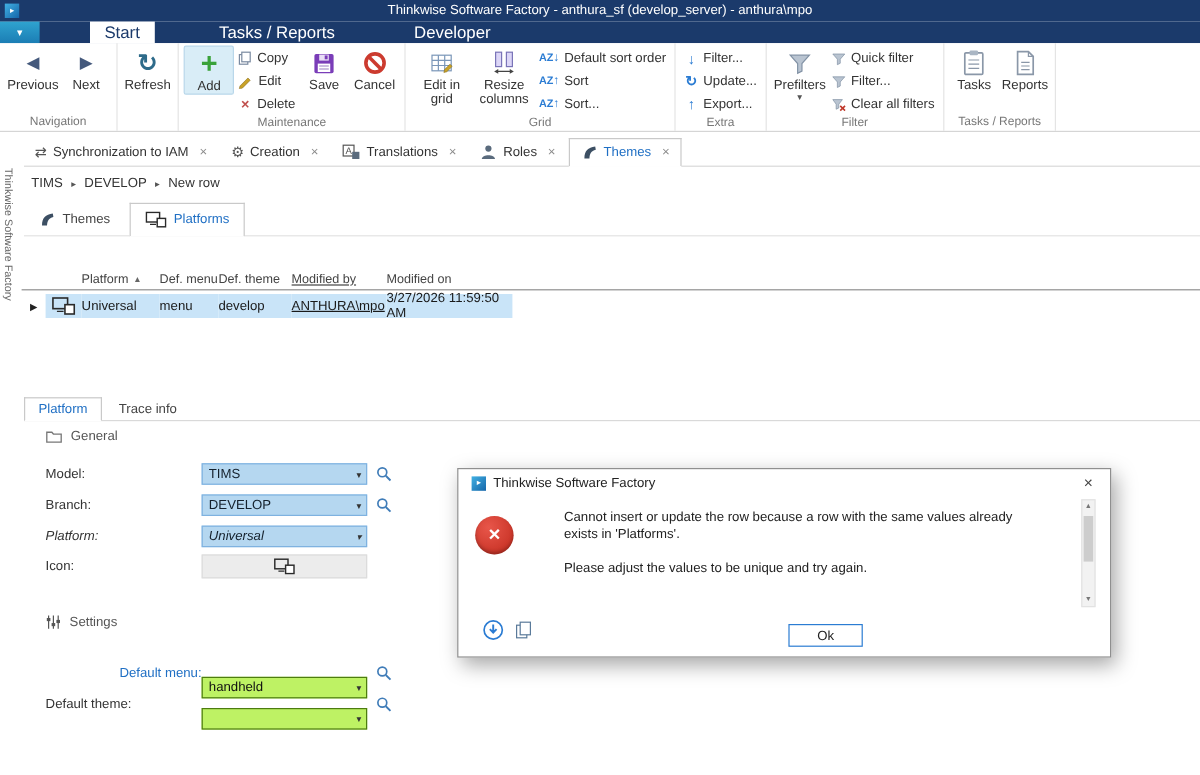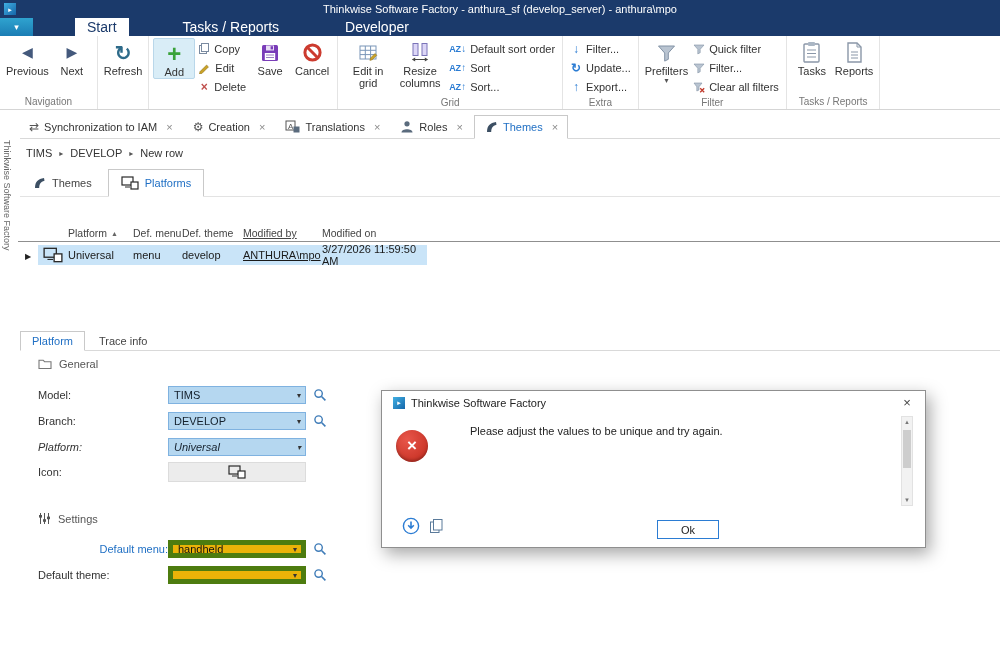--- a/index.html
+++ b/index.html
@@ -101,21 +101,21 @@
   
   .section { position:absolute; left:38px; display:flex; align-items:center; gap:7px;
     font-size:11px; color:#555; }
   .frow { position:absolute; left:38px; display:flex; align-items:center; font-size:11px; color:#333; }
   .flabel { width:130px; }
   .flabel.blue { color:#1f6fc4; }
   .combo { width:138px; height:18px; border:1px solid #7fb2e0; background:#b5d7f0;
     display:flex; align-items:center; font-size:11px; color:#14202c;
     position:relative; padding-left:5px; }
   .combo .ccaret { position:absolute; right:4px; font-size:8px; color:#333; }
-  .combo.white { background:#eab308; border:5px solid #4d7c0f; color:#111; }
+  .combo.white { background:#bef264; border:1px solid #4d7c0f; color:#111;margin-top:24px; }
   .iconbox { width:138px; height:20px; background:#ececec; border:1px solid #dcdcdc;
     display:flex; align-items:center; justify-content:center; }
   .mag { margin-left:7px; display:flex; align-items:center; }
 
   
   .dialog { position:absolute; left:381px; top:390px; width:545px; height:158px;
     background:#fff; border:1px solid #8f8f8f; box-shadow:4px 6px 16px rgba(0,0,0,.35); z-index:10; }
   .dtitle { height:23px; display:flex; align-items:center; padding:0 7px; }
   .dtitle .dtext { font-size:11px; color:#222; margin-left:6px; }
   .dclose { margin-left:auto; font-size:13px; color:#444; width:22px; text-align:center; }
@@ -234,20 +234,21 @@
         <div class="bigbtn">
           <div class="bicon">
             <svg width="21" height="21" viewBox="0 0 21 21">
               <circle cx="10.5" cy="10.5" r="7.6" fill="none" stroke="#cc3b2f" stroke-width="3"></circle>
               <line x1="5.3" y1="5.3" x2="15.7" y2="15.7" stroke="#cc3b2f" stroke-width="3"></line>
             </svg>
           </div>
           <span>Cancel</span>
         </div>
       </div>
+      <div class="glabel">Maintenance</div>
     </div>
 
     <div class="rgroup">
       <div class="items">
         <div class="bigbtn">
           <div class="bicon">
             <svg width="21" height="20" viewBox="0 0 21 20">
               <rect x="2" y="3" width="16" height="13" fill="#fff" stroke="#7a96b8"></rect>
               <line x1="2" y1="7.3" x2="18" y2="7.3" stroke="#7a96b8"></line>
               <line x1="2" y1="11.6" x2="18" y2="11.6" stroke="#7a96b8"></line>
@@ -574,20 +575,21 @@
           <span>▸</span>
         </div>
       <span class="dtext">Thinkwise Software Factory</span>
       <span class="dclose">×</span>
     </div>
     <div class="dbody">
       <div class="erricon">
           <span>×</span>
         </div>
       <div class="dmsg">
+        <div class="l1">Cannot insert or update the row because a row with the same values already exists in 'Platforms'.</div>
         <div class="l2">Please adjust the values to be unique and try again.</div>
       </div>
       <div class="dscroll">
         <span class="sarrow up">▲</span>
         <div class="thumb"></div>
         <span class="sarrow down">▼</span>
       </div>
     </div>
     <div class="dfoot">
       <span class="dl-icon">

